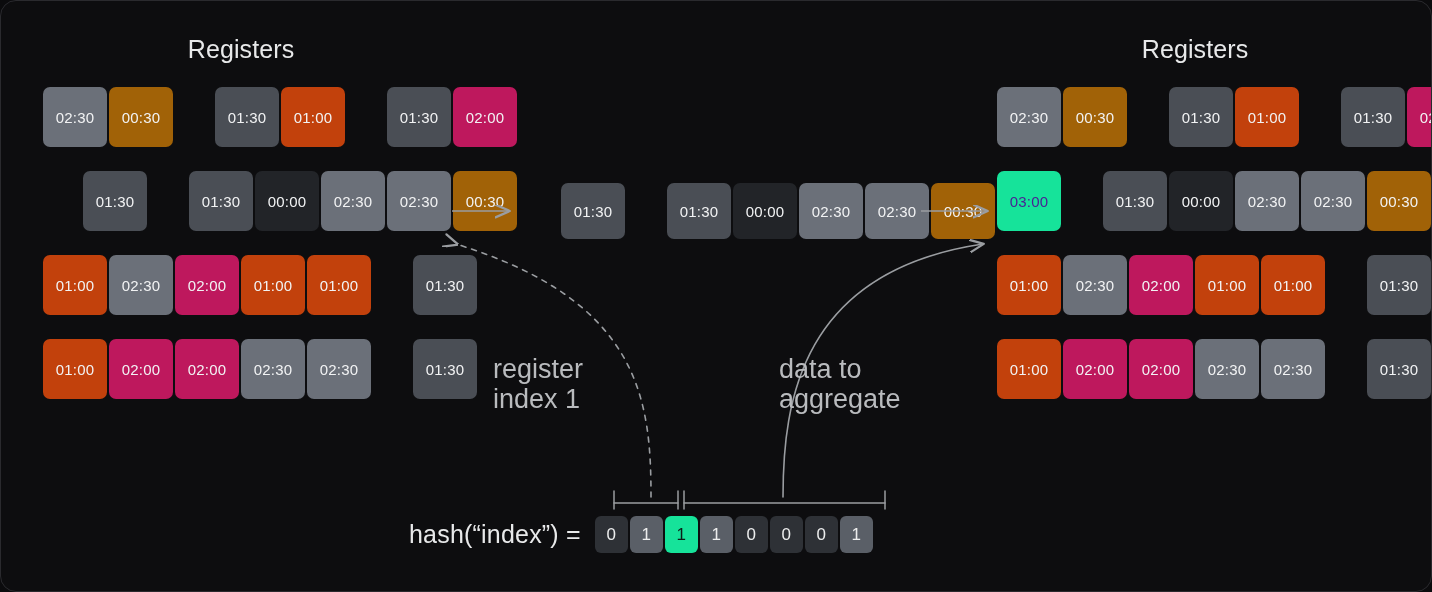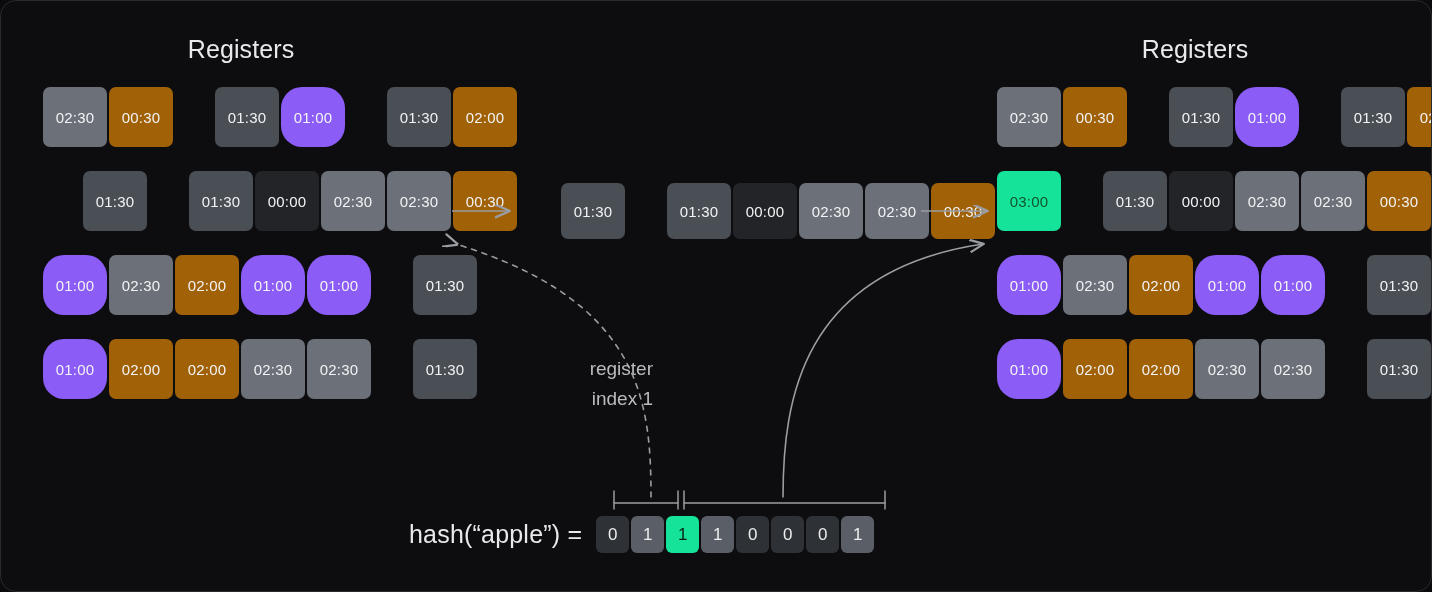--- a/index.html
+++ b/index.html
@@ -57,25 +57,25 @@
     align-items: center;
     justify-content: center;
     color: #f2f3f4;
     font-size: 15px;
     letter-spacing: 0.2px;
     background: #3a3d43;
     box-sizing: border-box;
   }
   .cell.v0000 { background: #222428; }
   .cell.v0030 { background: #a16207; }
-  .cell.v0100 { background: #8b5cf6; border-radius: 21px; }
+  .cell.v0100 { background: #c2410c; }
   .cell.v0130 { background: #4a4e55; margin-left: 40px; }
-  .cell.v0200 { background: #a16207; }
+  .cell.v0200 { background: #be185d; }
   .cell.v0230 { background: #6b7079; }
-  .cell.v0300 { background: #16e39a; color: #14532d; text-align: center; }
+  .cell.v0300 { background: #16e39a; color: #4c1d95; text-align: center; }
 
   
   .mid-row {
     position: absolute;
     left: 520px;
     top: 182px;
     display: flex;
     gap: 2px;
   }
   .mid-row .cell {
@@ -89,23 +89,23 @@
     inset: 0;
     width: 1432px;
     height: 592px;
     pointer-events: none;
   }
 
   
   .annot {
     position: absolute;
     color: #b9bbbe;
-    font-size: 19px;
+    font-size: 27px;
     line-height: 30px;
-    text-align: right;
+    text-align: left;
     white-space: pre-line;
   }
   .annot.reg-index { left: 492px; top: 353px; width: 160px; }
   .annot.data-agg  { left: 778px; top: 353px; width: 158px; }
 
   
   .hash-line {
     position: absolute;
     left: 408px;
     top: 515px;
@@ -254,23 +254,25 @@
 
     <g stroke="#9a9da1" stroke-width="1.5" stroke-linecap="round">
       <line x1="683" y1="490" x2="683" y2="508"></line>
       <line x1="683" y1="502" x2="884" y2="502"></line>
       <line x1="884" y1="490" x2="884" y2="508"></line>
     </g>
   </svg>
 
   <div class="annot reg-index">register
 index 1</div>
+  <div class="annot data-agg">data to
+aggregate</div>
 
   <div class="hash-line">
-    <div class="hash-label">hash(“apple”)  =</div>
+    <div class="hash-label">hash(“index”)  =</div>
     <div class="bits">
       <div class="bit">0</div>
       <div class="bit one">1</div>
       <div class="bit hl">1</div>
       <div class="bit one">1</div>
       <div class="bit">0</div>
       <div class="bit">0</div>
       <div class="bit">0</div>
       <div class="bit one">1</div>
     </div>

